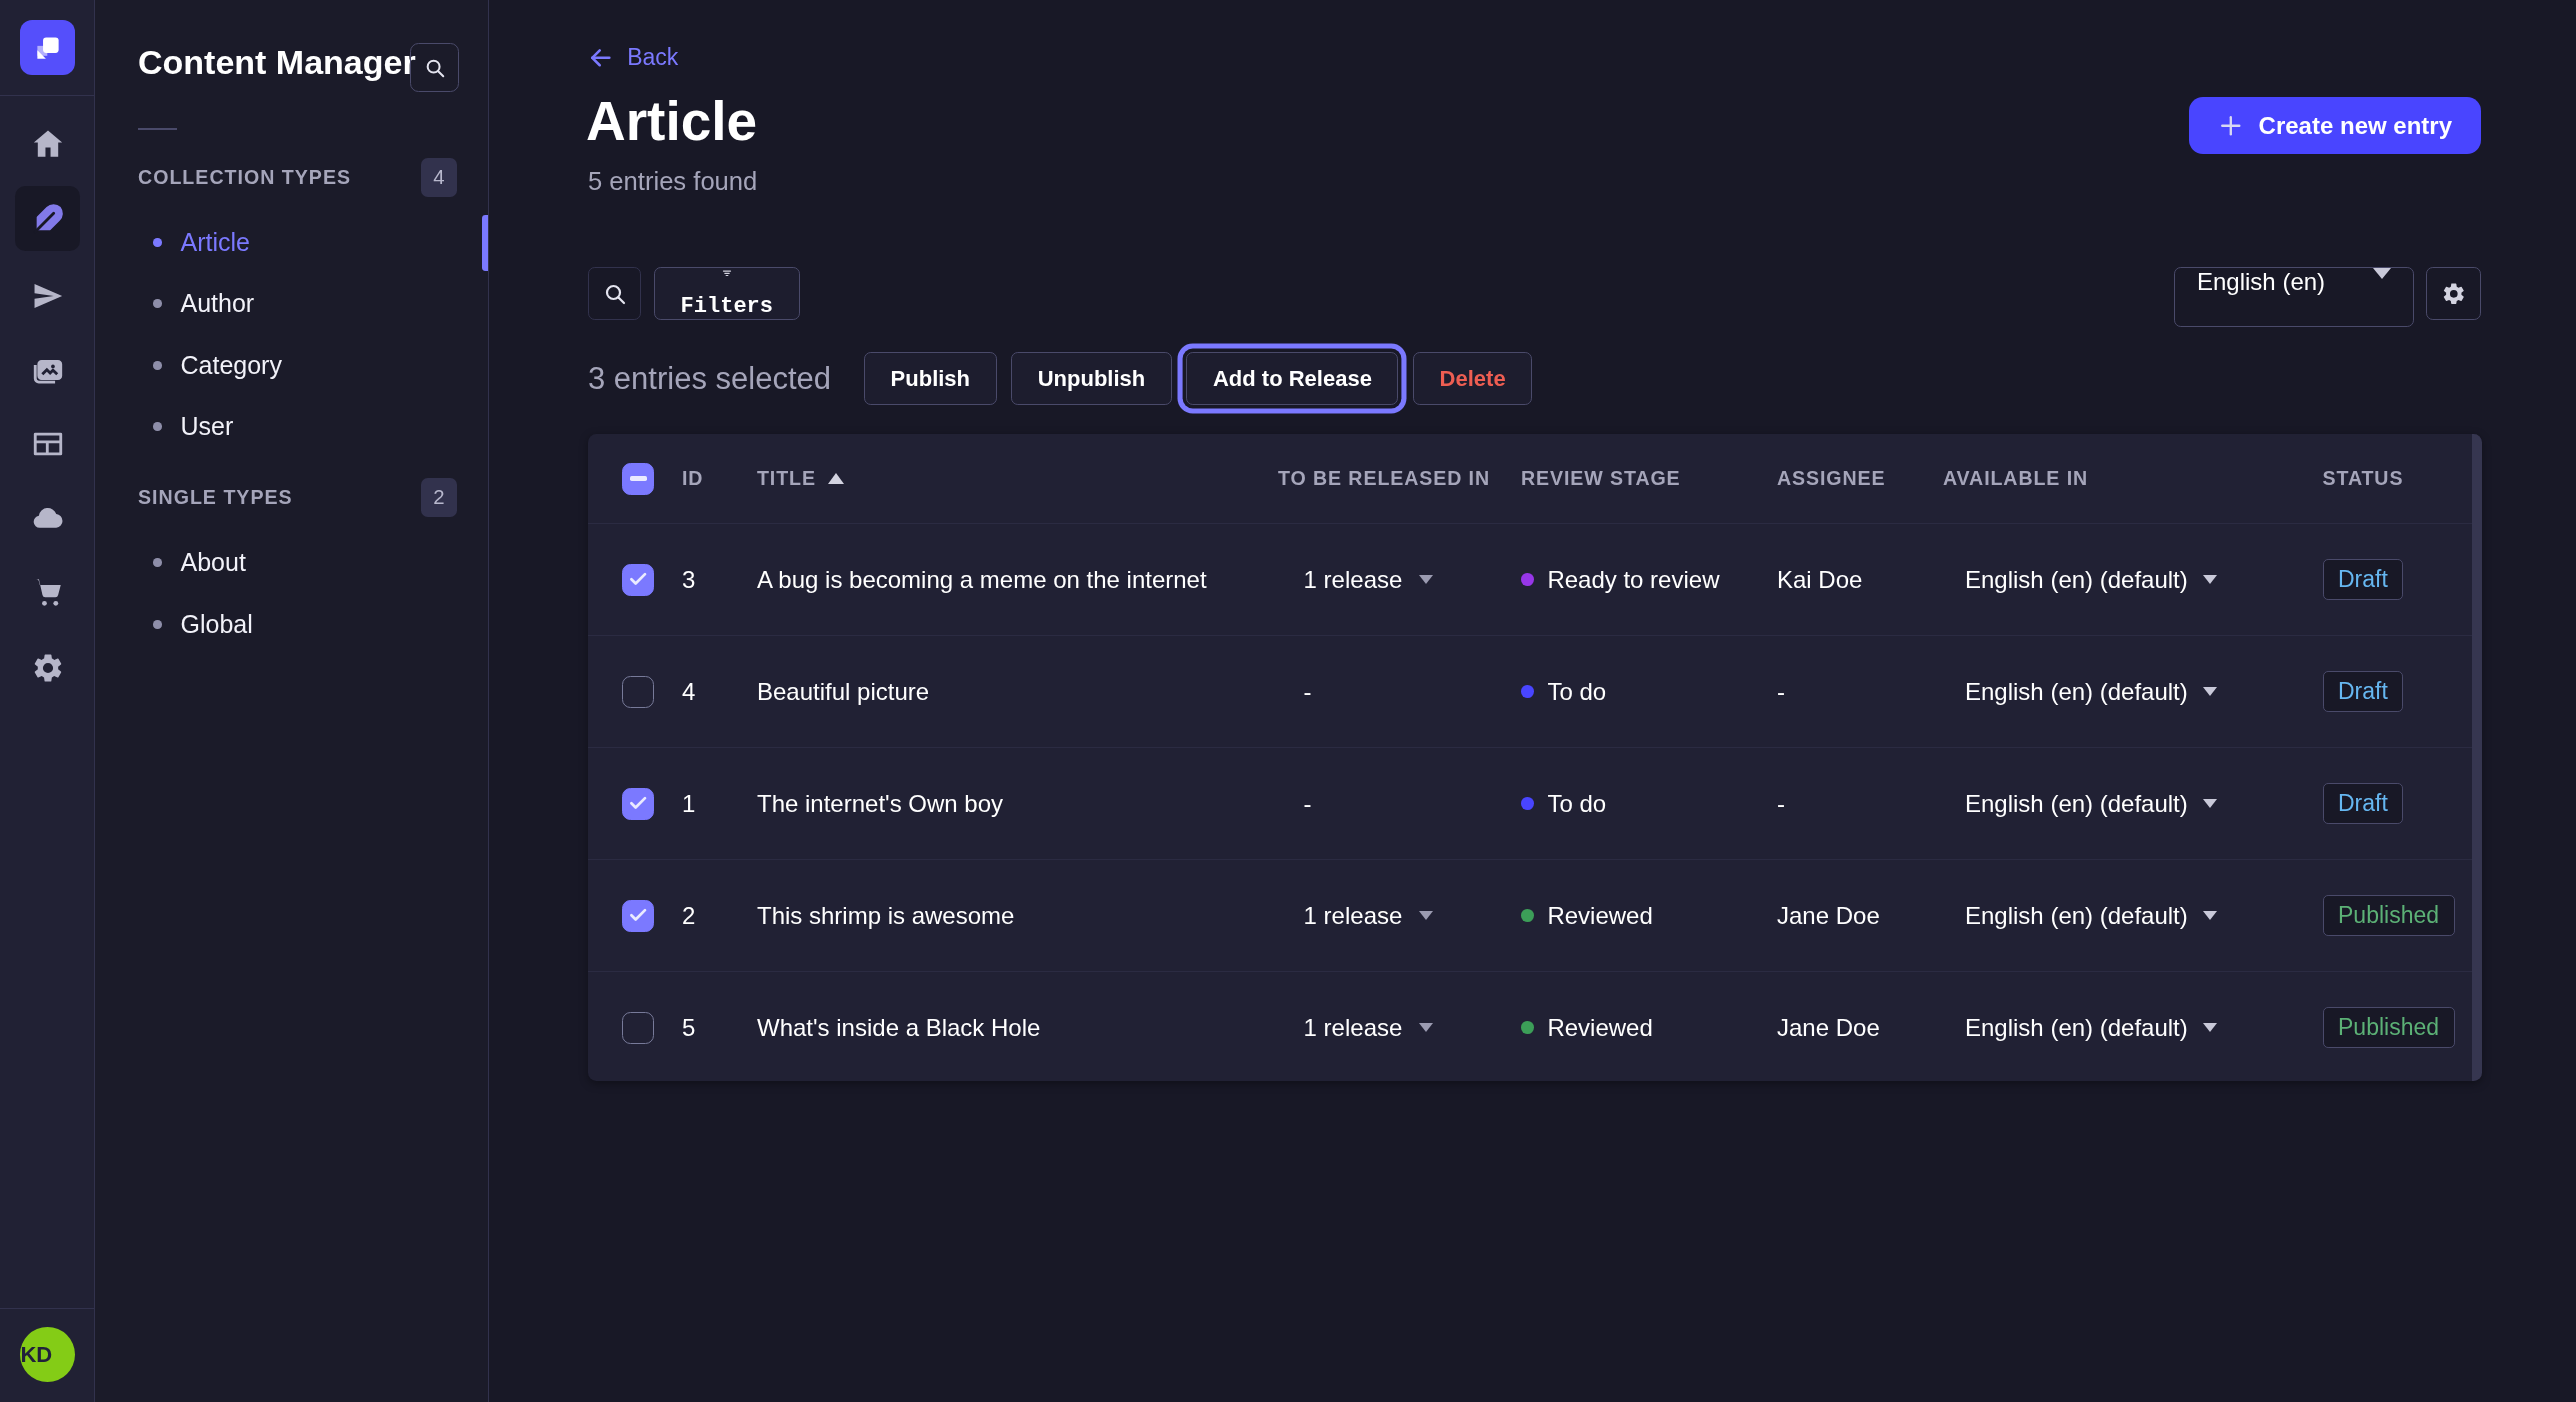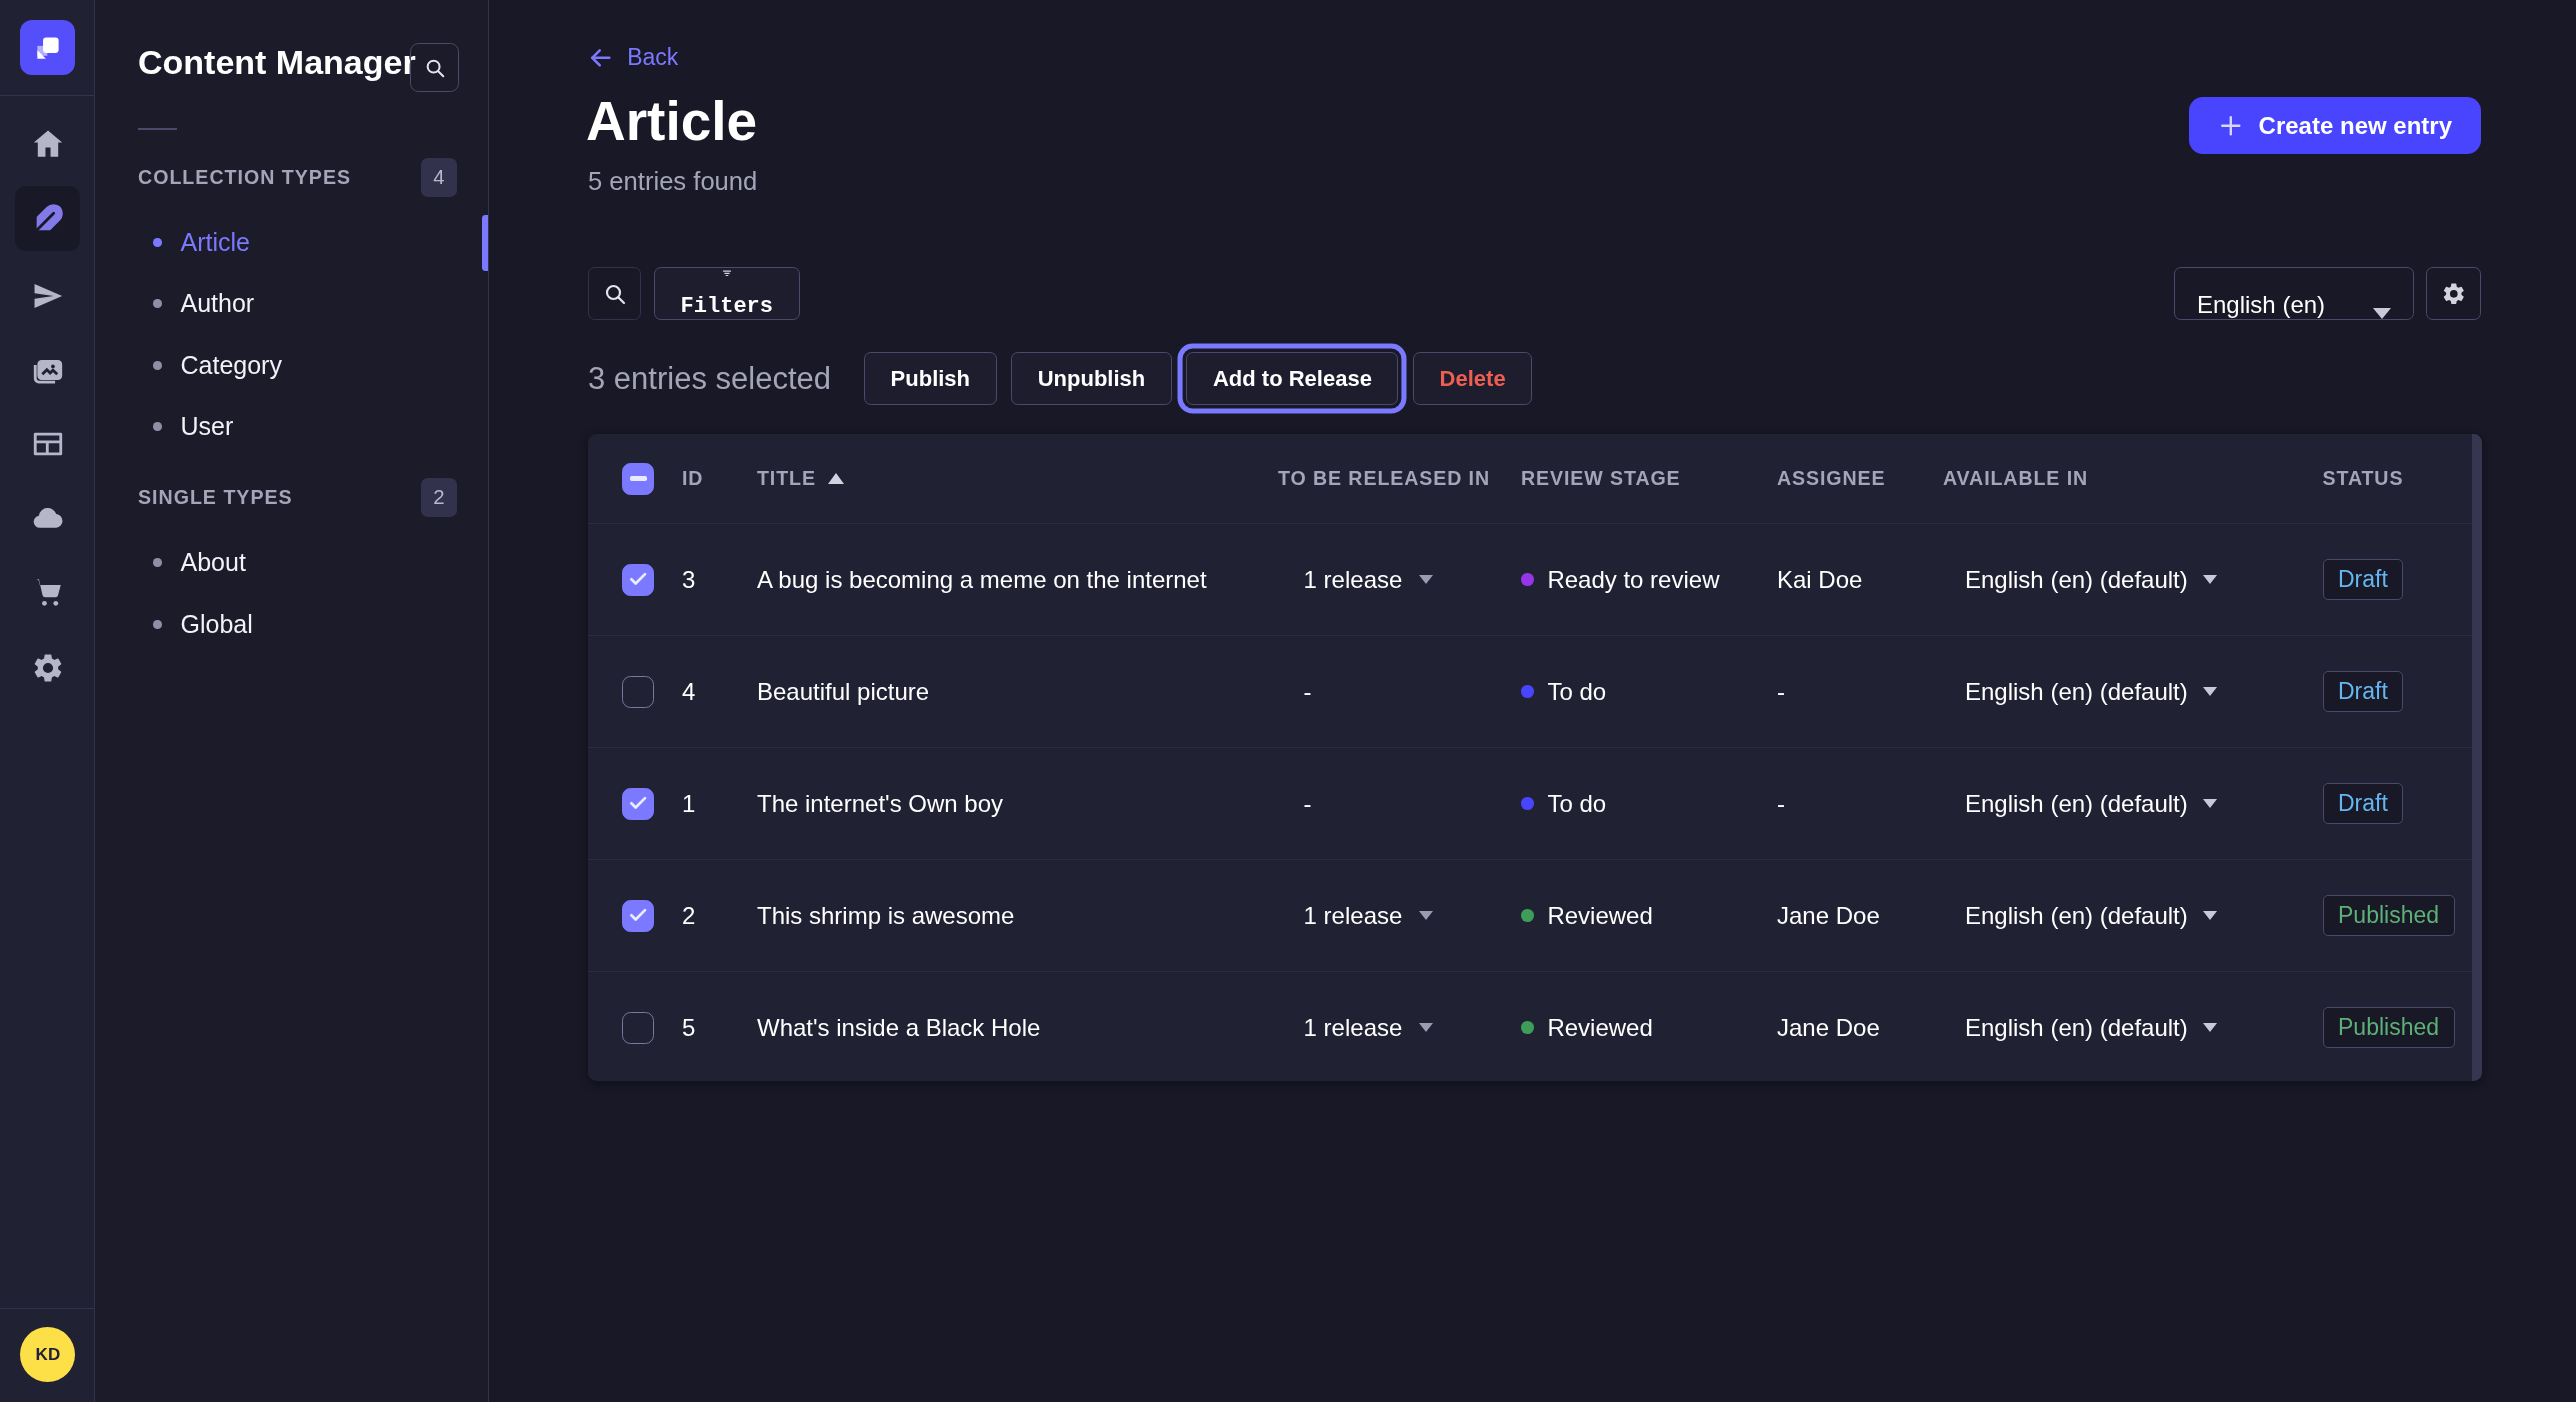--- a/index.html
+++ b/index.html
@@ -29,22 +29,22 @@
     color:#b6b6c9; cursor:pointer;
   }
   .rail-item.active { color:#8e85ff; }
   .rail-item.active .tile {
     width:65px; height:65px; border-radius:10.2px; background:#181826;
     display:flex; align-items:center; justify-content:center;
   }
   .rail-bottom-divider { position:absolute; left:0; top:1308px; width:95px; height:0.9px; background:#32324d; }
   .rail-avatar {
     position:absolute; left:20.4px; top:1327px; width:55px; height:55px;
-    border-radius:50%; background:#fde047; color:#21213b;
-    font-size:17px; font-weight:bold; display:flex; align-items:center; justify-content:center;
+    border-radius:50%; background:#84cc16; color:#21213b;
+    font-size:22px; font-weight:bold; display:flex; align-items:center; justify-content:flex-start;
     cursor:pointer;
   }
 
   
   .subnav {
     position:absolute; left:95px; top:0; width:394px; height:1402px;
     background:#1b1b29; border-right:0.9px solid #32324d; z-index:4;
   }
   .subnav-title {
     position:absolute; left:43px; top:43px; font-size:34px; font-weight:700; color:#ffffff;
@@ -101,23 +101,23 @@
     border:0.9px solid #32324d; border-radius:6.8px; background:transparent;
     display:flex; align-items:center; justify-content:center; color:#e4e4ef; cursor:pointer;
   }
   .filters-btn {
     position:absolute; left:164px; top:267px; height:53px; padding:0 25.6px;
     border:0.9px solid #4a4a6a; border-radius:6.8px; background:#1d1d2e;
     color:#ffffff; font-size:22px; font-weight:600; font-family:Liberation Mono, monospace;
     display:flex; align-items:center; gap:15.3px; cursor:pointer;flex-direction:column;
   }
   .locale-select {
-    position:absolute; right:162px; top:267px; width:240px; height:53px;
+    position:absolute; right:162px; top:267px; width:240px; height:60px;
     border:0.9px solid #4a4a6a; border-radius:6.8px; background:transparent;
-    display:flex; align-items:flex-end; justify-content:space-between; padding:0 22px;
+    display:flex; align-items:flex-start; justify-content:space-between; padding:0 22px;
     color:#ffffff; font-size:24px; cursor:pointer;gap:7px;
   }
   .gear-btn {
     position:absolute; right:95px; top:267px; width:55px; height:53px;
     border:0.9px solid #4a4a6a; border-radius:6.8px; background:transparent;
     display:flex; align-items:center; justify-content:center; color:#d3d3e0; cursor:pointer;
   }
 
   
   .selection-bar {

